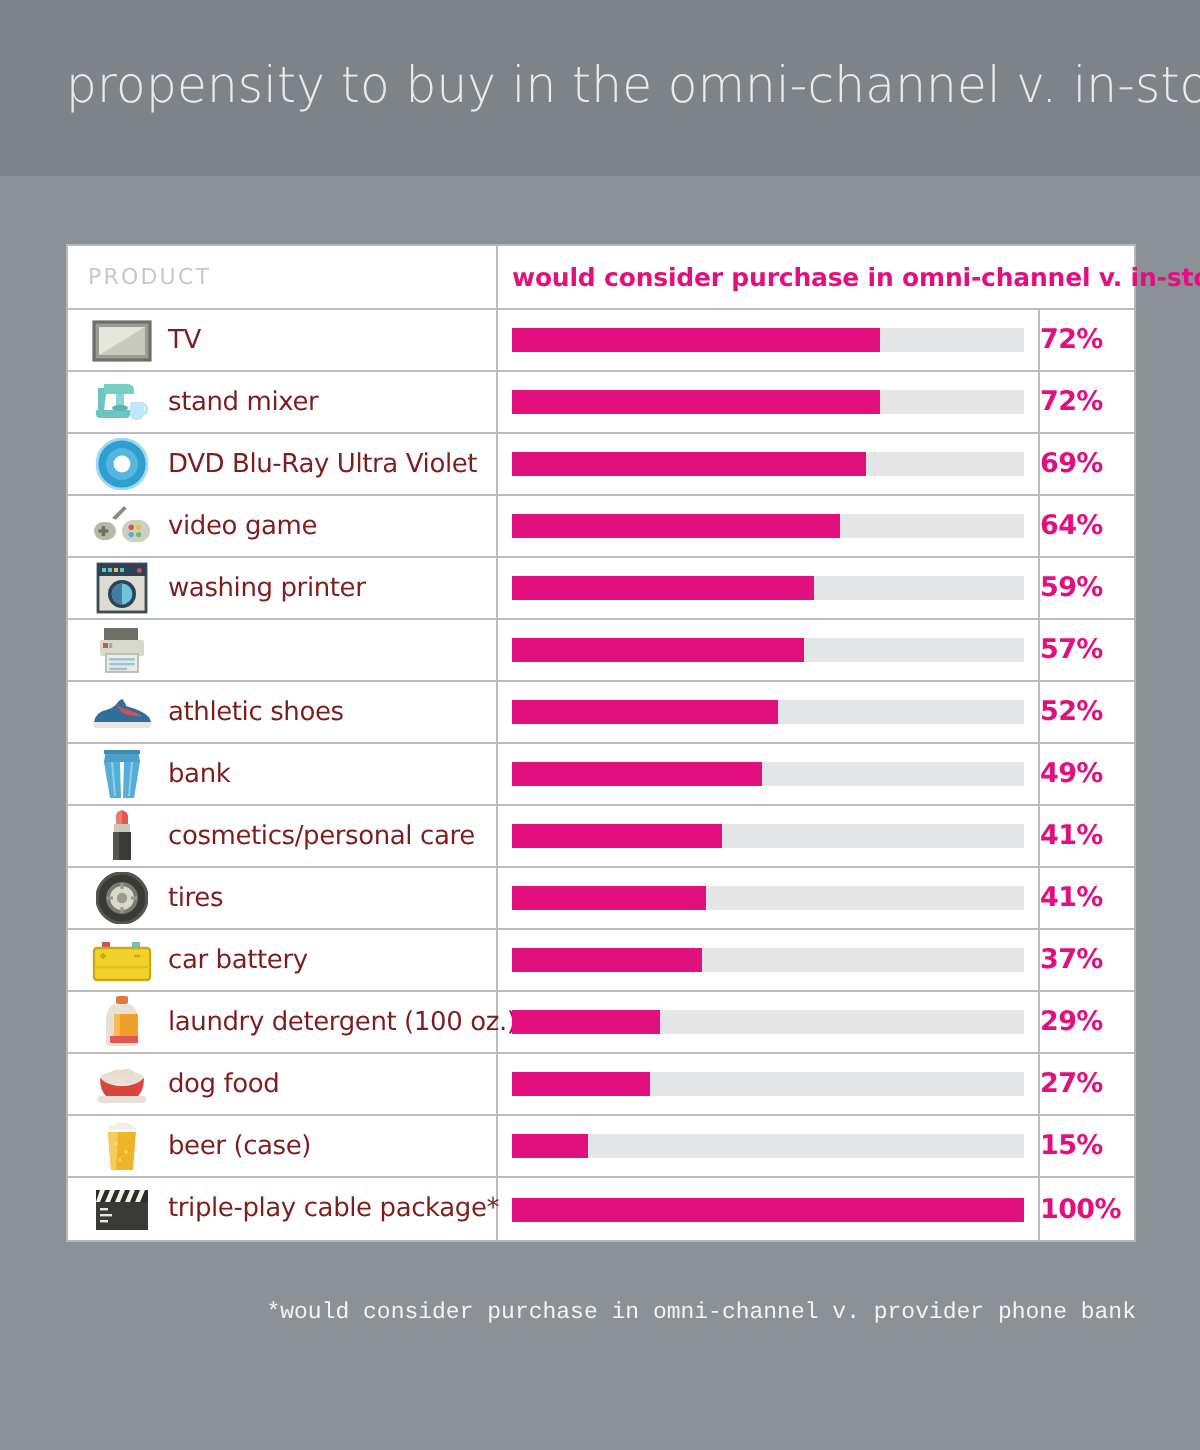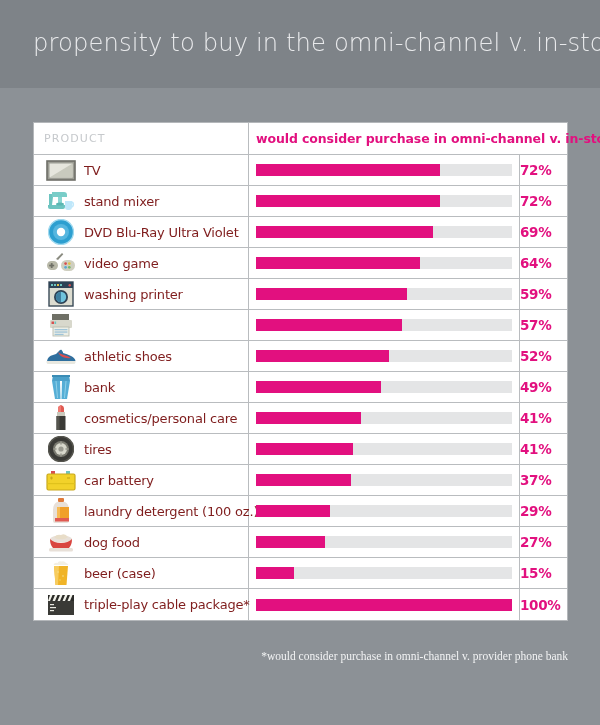--- a/index.html
+++ b/index.html
@@ -140,21 +140,21 @@
     letter-spacing: -0.3px;
   }
 
   
   #footnote {
     position: absolute;
     right: 32px;
     top: 650px;
     font-size: 11.5px;
     color: #f2f3f4;
-    font-family: Liberation Serif, serif;
+    font-family: Liberation Mono, monospace;
     white-space: nowrap;
     font-weight: 400;
   }
 
   svg { display: block; }
 </style>
 </head>
 <body>
 
 <div id="header-band">

